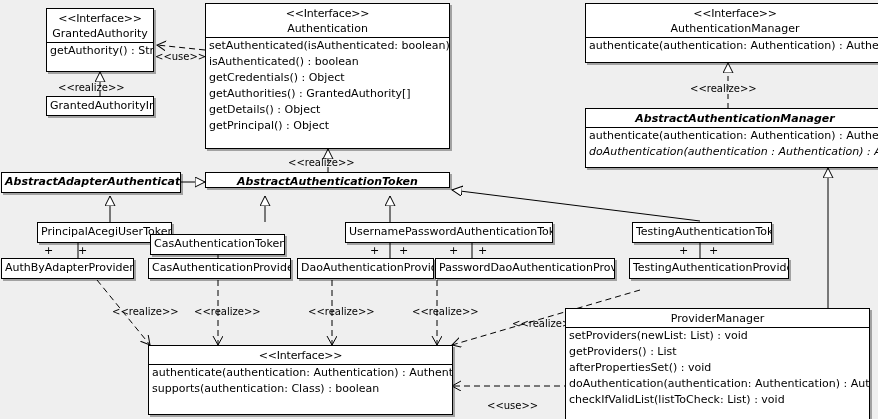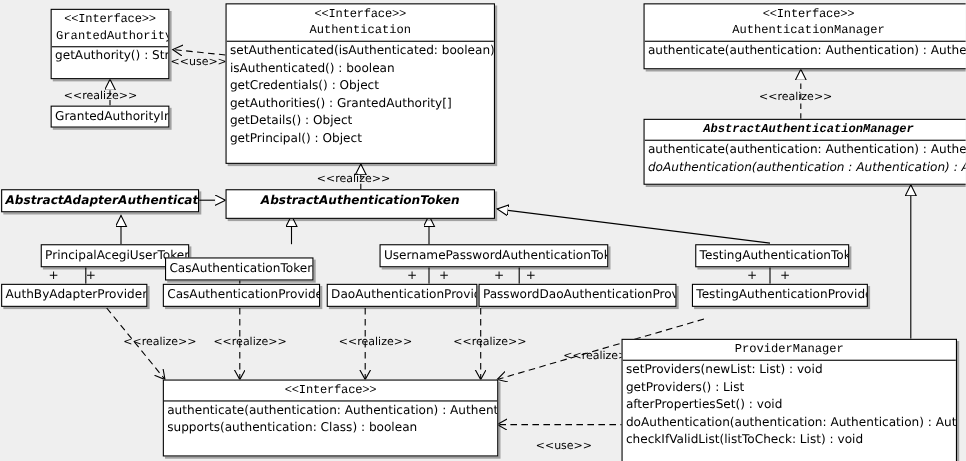--- a/index.html
+++ b/index.html
@@ -24,21 +24,20 @@
     box-shadow: 2px 2px 0 rgba(0,0,0,0.32);
     overflow: hidden;
     white-space: nowrap;
   }
   .uml-head {
     padding: 2px 4px 1px 4px;
     text-align: center;
     font-size: 11px;
     line-height: 15px;
     color: #000;
-    font-family: Liberation Mono, monospace;
   }
   .uml-head .stereo {
     display: block;
     font-size: 11px;
     letter-spacing: -0.2px;
   }
   .uml-head .cname {
     display: block;
     font-size: 11px;
   }
@@ -270,21 +269,21 @@
     </div>
     <div class="uml-sep"></div>
     <div class="uml-ops">
       <div class="op">authenticate(authentication: Authentication) : Authentication</div>
       <div class="op abstract-op">doAuthentication(authentication : Authentication) : Authentication</div>
     </div>
   </div>
 
   <div class="simple-name italic" style="left:1px; top:172px; width:180px; height:21px; text-align:left;">AbstractAdapterAuthenticationToken</div>
 
-  <div class="simple-name italic" style="left:205px; top:172px; width:245px; height:27px; text-align:center;">AbstractAuthenticationToken</div>
+  <div class="simple-name italic" style="left:205px; top:172px; width:245px; height:16px; text-align:center;">AbstractAuthenticationToken</div>
 
   <div class="simple-name" style="left:1px; top:222px; width:135px; height:21px; text-align:left;margin-left:36px;">PrincipalAcegiUserToken</div>
 
   <div class="simple-name" style="left:150px; top:234px; width:135px; height:21px; text-align:left;">CasAuthenticationToken</div>
 
   <div class="simple-name" style="left:345px; top:222px; width:208px; height:21px; text-align:left;">UsernamePasswordAuthenticationToken</div>
 
   <div class="simple-name" style="left:632px; top:222px; width:140px; height:21px; text-align:left;">TestingAuthenticationToken</div>
 
   <div class="simple-name" style="left:1px; top:258px; width:133px; height:21px; text-align:left;">AuthByAdapterProvider</div>

